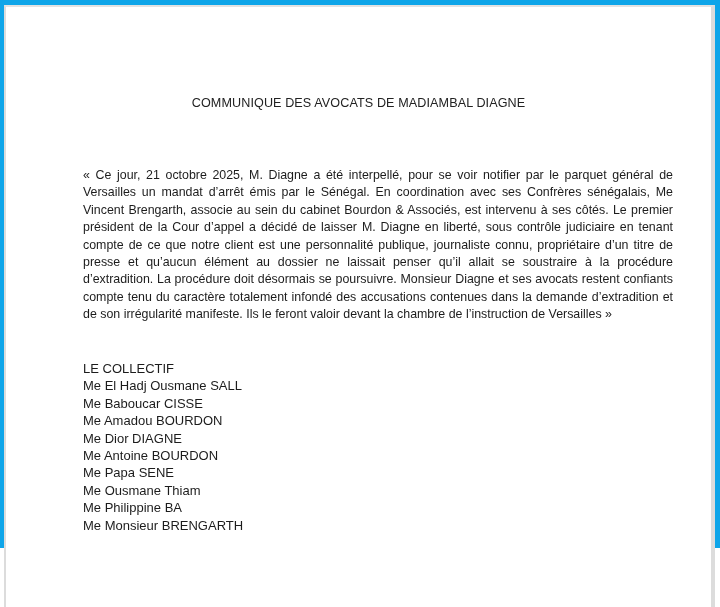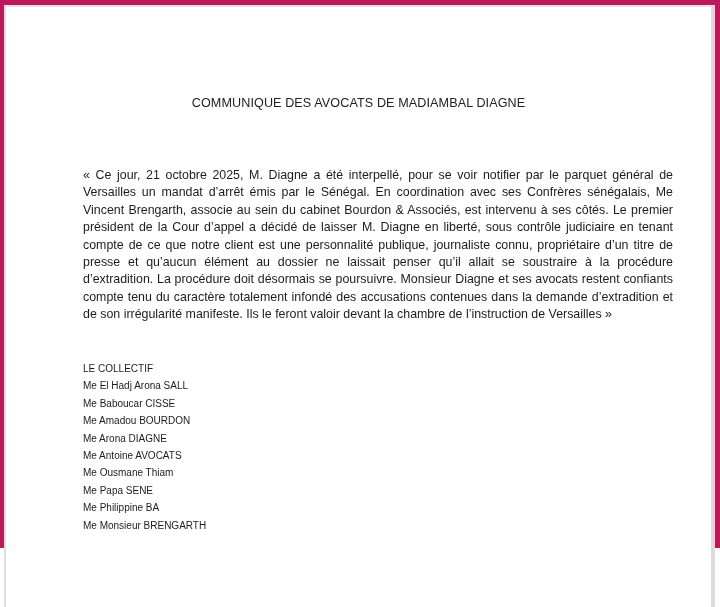--- a/index.html
+++ b/index.html
@@ -12,21 +12,21 @@
       height: 607px;
       position: relative;
       overflow: hidden;
       font-family: "Liberation Sans", sans-serif;
       color: #1e1e1e;
     }
     .frame {
       position: absolute;
       left: 0; top: 0;
       width: 720px; height: 548px;
-      background: #be185d;
+      background: #0ea5e9;
     }
     .page {
       position: absolute;
       left: 4px;
       top: 5px;
       width: 711px;
       height: 610px;
       background: #ffffff;
       border-top: 2px solid #e2e2e2;
       border-left: 2px solid #dcdcdc;
@@ -50,39 +50,39 @@
       width: 590px;
       font-size: 12.4px;
       line-height: 17.4px;
       text-align: justify;
       color: #1c1c1c;
     }
     .signatories {
       position: absolute;
       left: 77px;
       top: 353px;
-      font-size: 10px;
+      font-size: 13px;
       line-height: 17.4px;
       color: #1c1c1c;
     }
     .signatories div { white-space: nowrap; }
   </style>
 </head>
 <body>
 
 <div class="frame">
   <div class="page">
     <div class="title">COMMUNIQUE DES AVOCATS DE MADIAMBAL DIAGNE</div>
     <div class="body-text">« Ce jour, 21 octobre 2025, M. Diagne a été interpellé, pour se voir notifier par le parquet général de Versailles un mandat d’arrêt émis par le Sénégal. En coordination avec ses Confrères sénégalais, Me Vincent Brengarth, associe au sein du cabinet Bourdon &amp; Associés, est intervenu à ses côtés. Le premier président de la Cour d’appel a décidé de laisser M. Diagne en liberté, sous contrôle judiciaire en tenant compte de ce que notre client est une personnalité publique, journaliste connu, propriétaire d’un titre de presse et qu’aucun élément au dossier ne laissait penser qu’il allait se soustraire à la procédure d’extradition. La procédure doit désormais se poursuivre. Monsieur Diagne et ses avocats restent confiants compte tenu du caractère totalement infondé des accusations contenues dans la demande d’extradition et de son irrégularité manifeste. Ils le feront valoir devant la chambre de l’instruction de Versailles »</div>
     <div class="signatories">
       <div>LE COLLECTIF</div>
-      <div>Me El Hadj Arona SALL</div>
+      <div>Me El Hadj Ousmane SALL</div>
       <div>Me Baboucar CISSE</div>
       <div>Me Amadou BOURDON</div>
-      <div>Me Arona DIAGNE</div>
-      <div>Me Antoine AVOCATS</div>
+      <div>Me Dior DIAGNE</div>
+      <div>Me Antoine BOURDON</div>
+      <div>Me Papa SENE</div>
       <div>Me Ousmane Thiam</div>
-      <div>Me Papa SENE</div>
       <div>Me Philippine BA</div>
       <div>Me Monsieur BRENGARTH</div>
     </div>
   </div>
 </div>
 
 </body></html>

